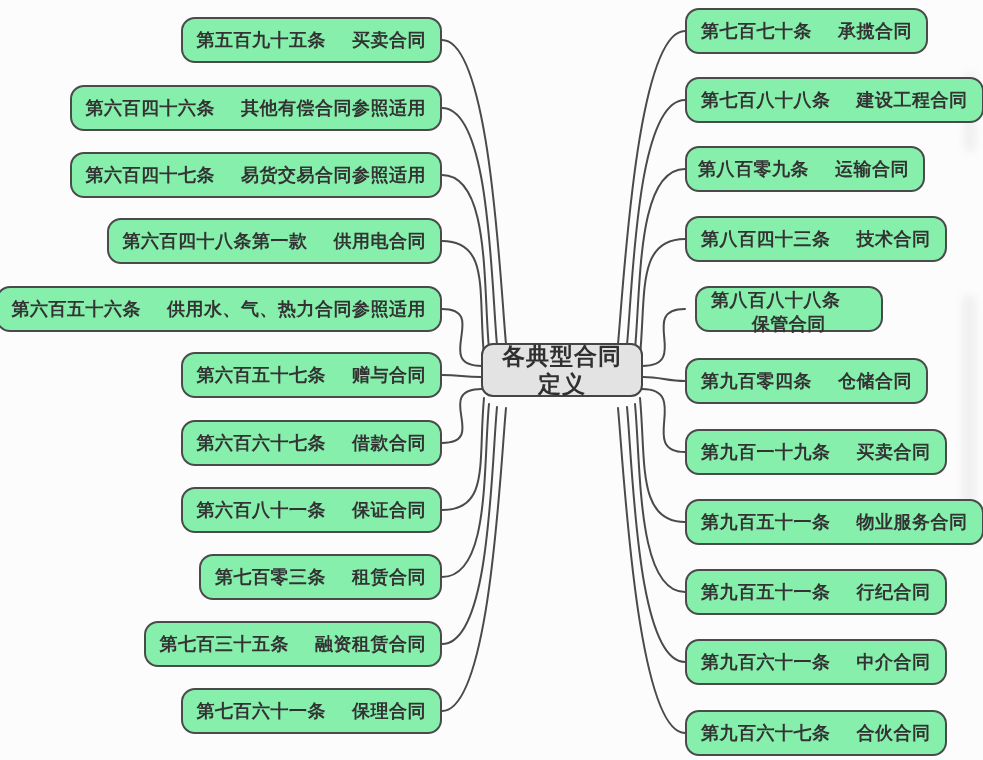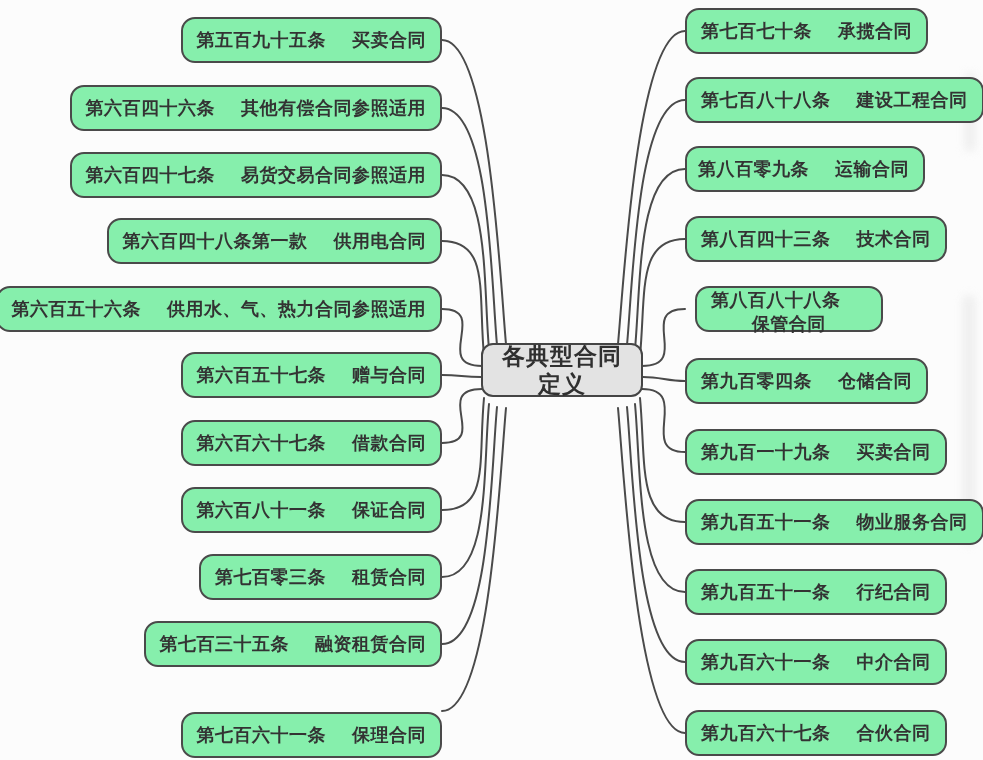--- a/index.html
+++ b/index.html
@@ -137,21 +137,21 @@
       <span class="cname">保证合同</span>
     </div>
     <div class="node left" style="right: 541px; top: 554px; text-align: right;">
       <span class="article">第七百零三条</span>
       <span class="cname">租赁合同</span>
     </div>
     <div class="node left" style="right: 541px; top: 621px;">
       <span class="article">第七百三十五条</span>
       <span class="cname">融资租赁合同</span>
     </div>
-    <div class="node left" style="right: 541px; top: 712px;">
+    <div class="node left" style="right: 541px; top: 688px;">
       <span class="article">第七百六十一条</span>
       <span class="cname">保理合同</span>
     </div>
     <div class="node right" style="left: 685px; top: 8px;">
       <span class="article">第七百七十条</span>
       <span class="cname">承揽合同</span>
     </div>
     <div class="node right" style="left: 685px; top: 77px;">
       <span class="article">第七百八十八条</span>
       <span class="cname">建设工程合同</span>

